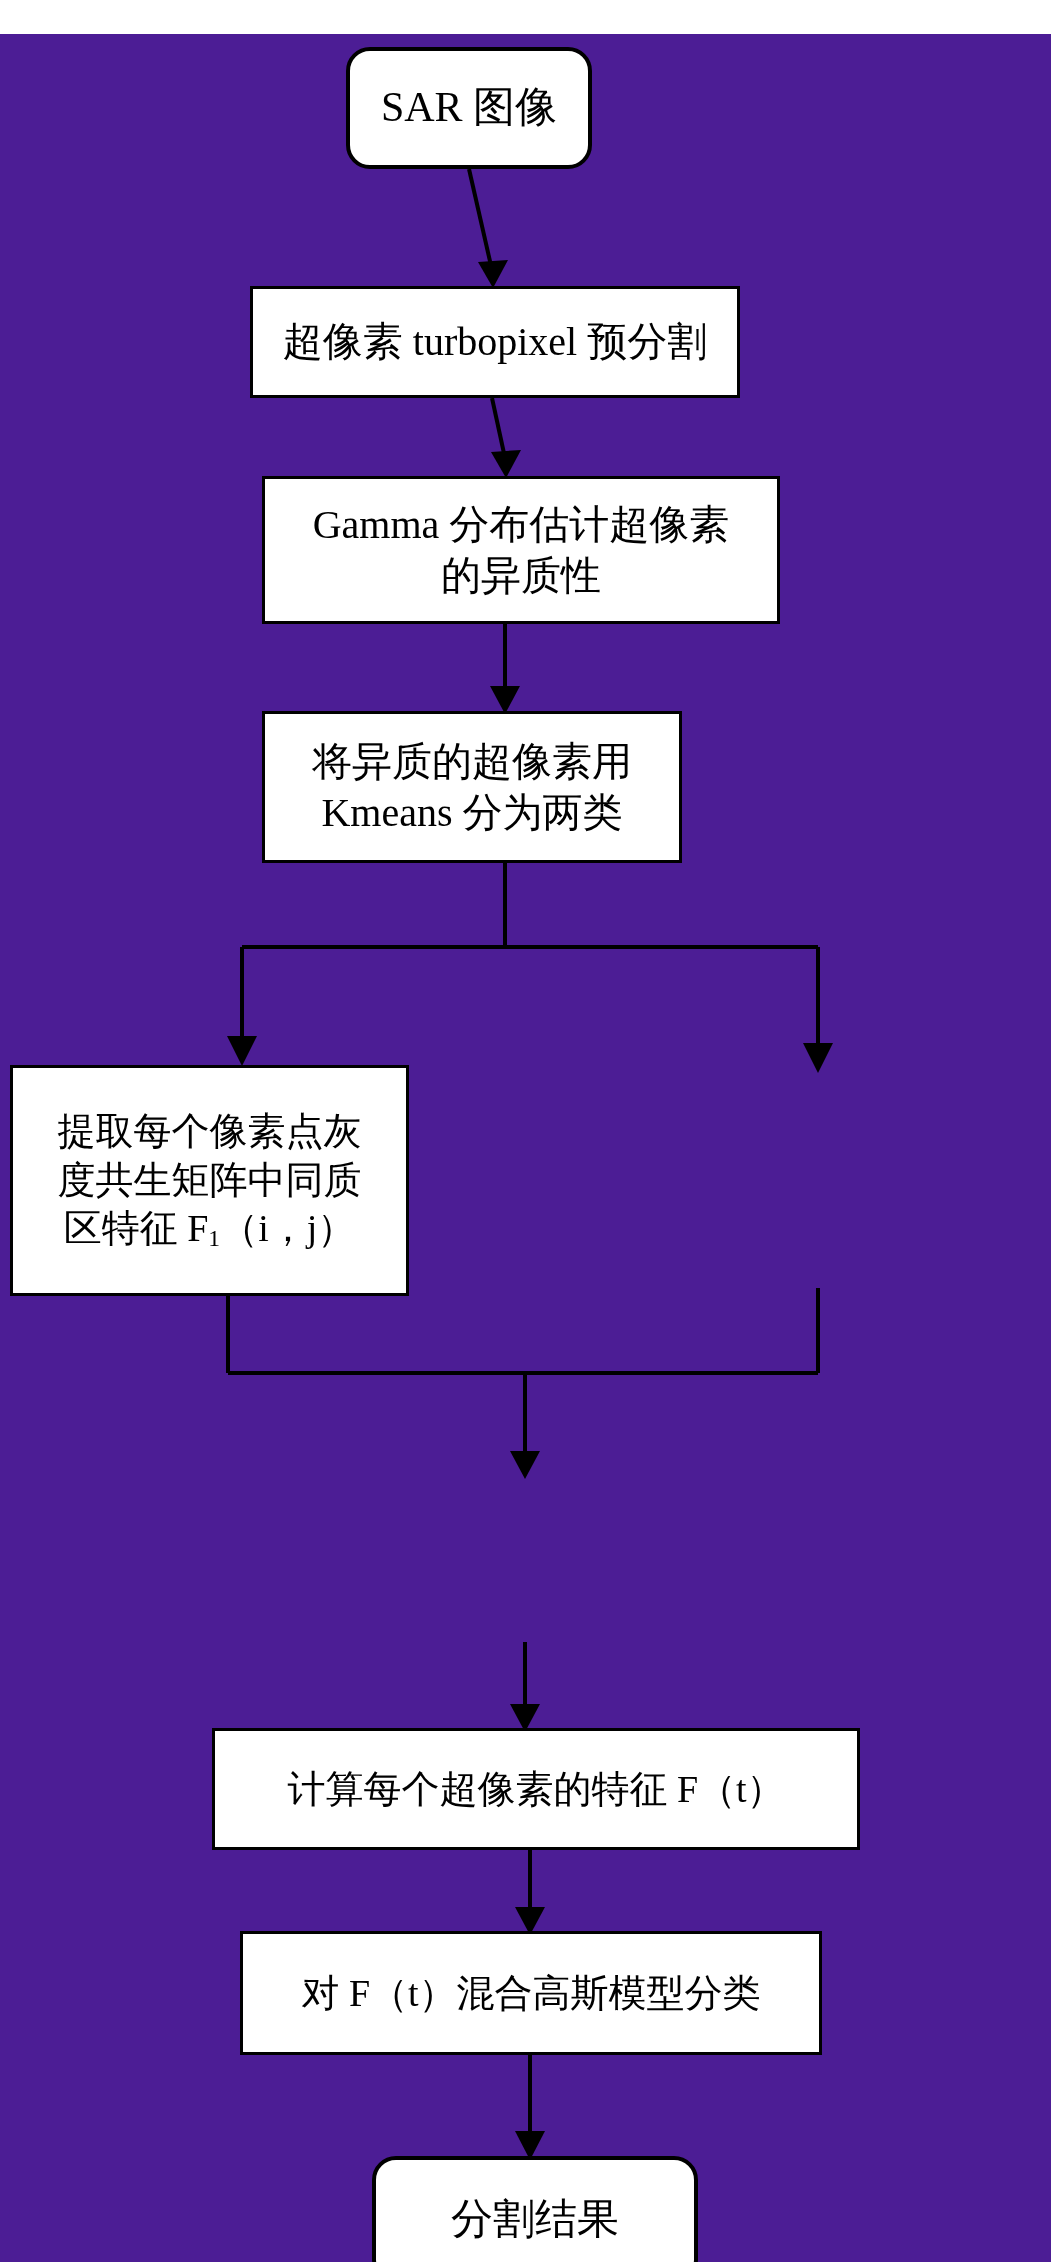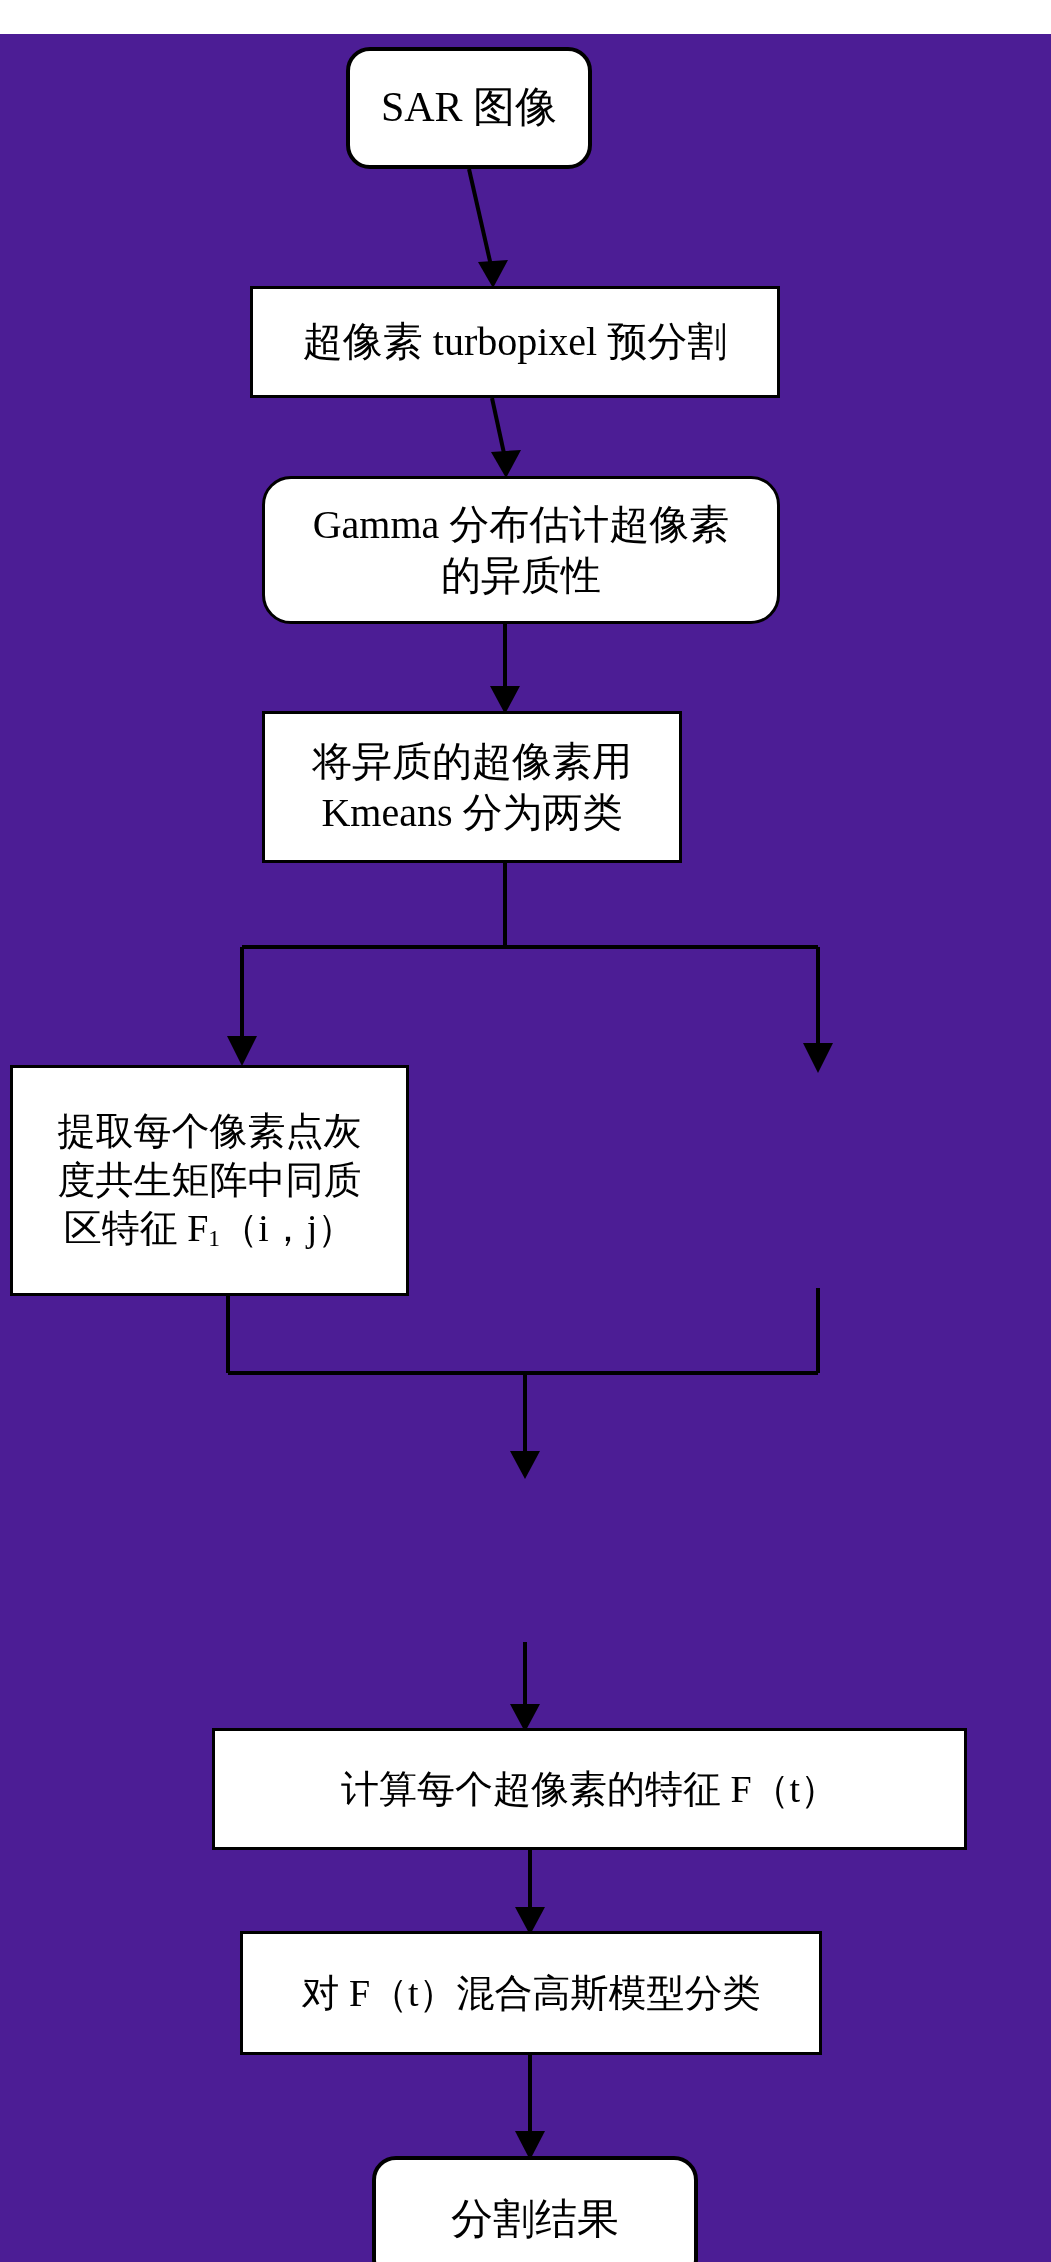--- a/index.html
+++ b/index.html
@@ -113,41 +113,41 @@
     <g>
       <line x1="530" y1="2021" x2="530" y2="2100"></line>
       <polygon points="515,2097 545,2097 530,2126"></polygon>
     </g>
   </svg>
 
   <div class="node terminal" style="left: 346px; top: 13px; width: 246px; height: 122px;">
     <span class="label fs-42">SAR 图像</span>
   </div>
 
-  <div class="node" style="left: 250px; top: 252px; width: 530px; height: 112px;">
+  <div class="node" style="left: 250px; top: 252px; width: 490px; height: 112px;">
     <span class="label fs-40">超像素 turbopixel 预分割</span>
   </div>
 
-  <div class="node" style="left: 262px; top: 442px; width: 518px; height: 148px; border-radius: 29px;">
+  <div class="node" style="left: 262px; top: 442px; width: 518px; height: 148px;">
     <span class="label fs-40">Gamma 分布估计超像素
 的异质性</span>
   </div>
 
   <div class="node" style="left: 262px; top: 677px; width: 420px; height: 152px;">
     <span class="label fs-40">将异质的超像素用
 Kmeans 分为两类</span>
   </div>
 
   <div class="node" style="left: 10px; top: 1031px; width: 399px; height: 231px;">
     <span class="label fs-38">提取每个像素点灰<br>度共生矩阵中同质<br>区特征 F<sub>1</sub>（i，j）</span>
   </div>
 
 
 
-  <div class="node" style="left: 212px; top: 1694px; width: 755px; height: 122px;">
+  <div class="node" style="left: 212px; top: 1694px; width: 648px; height: 122px;">
     <span class="label fs-38">计算每个超像素的特征 F（t）</span>
   </div>
 
   <div class="node" style="left: 240px; top: 1897px; width: 582px; height: 124px;">
     <span class="label fs-38">对 F（t）混合高斯模型分类</span>
   </div>
 
   <div class="node terminal" style="left: 372px; top: 2122px; width: 326px; height: 128px;">
     <span class="label fs-42">分割结果</span>
   </div>

